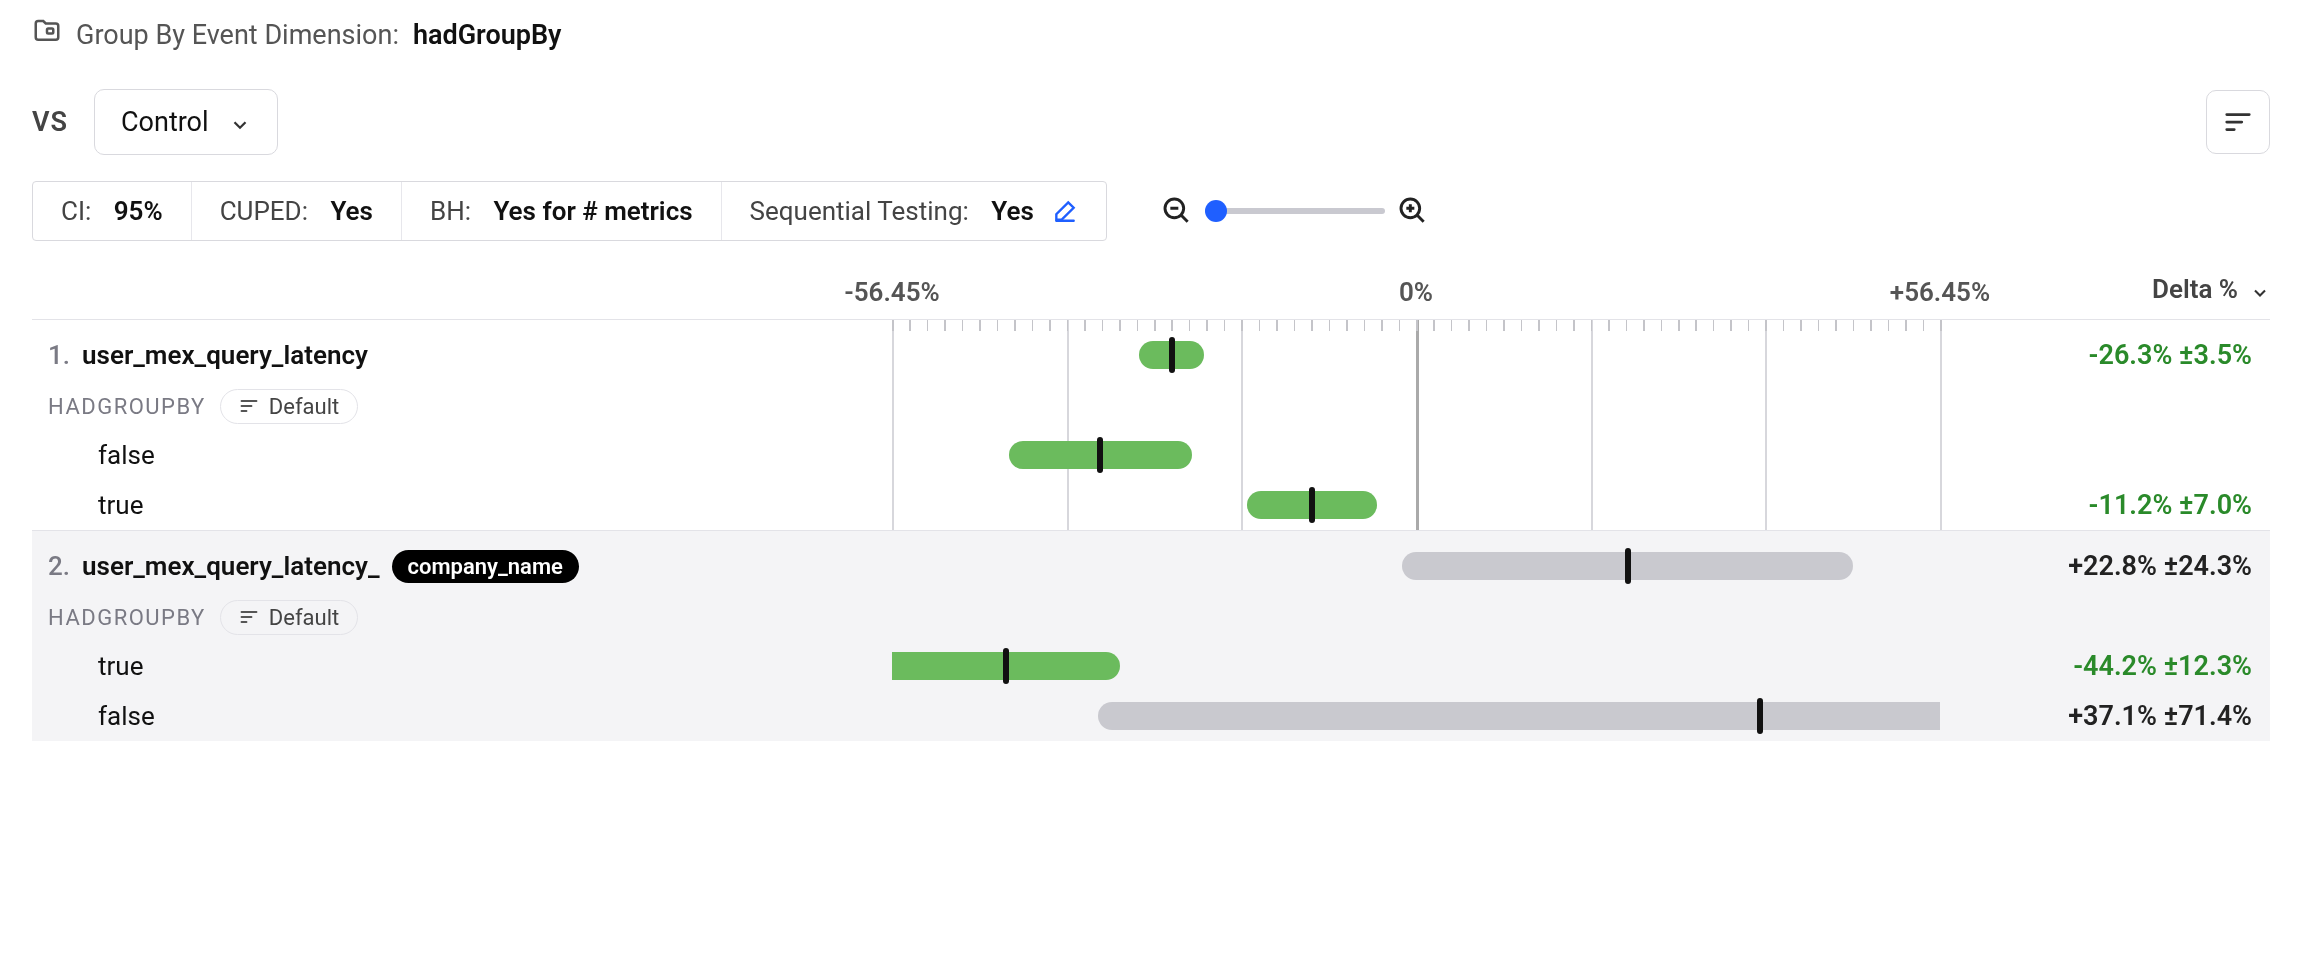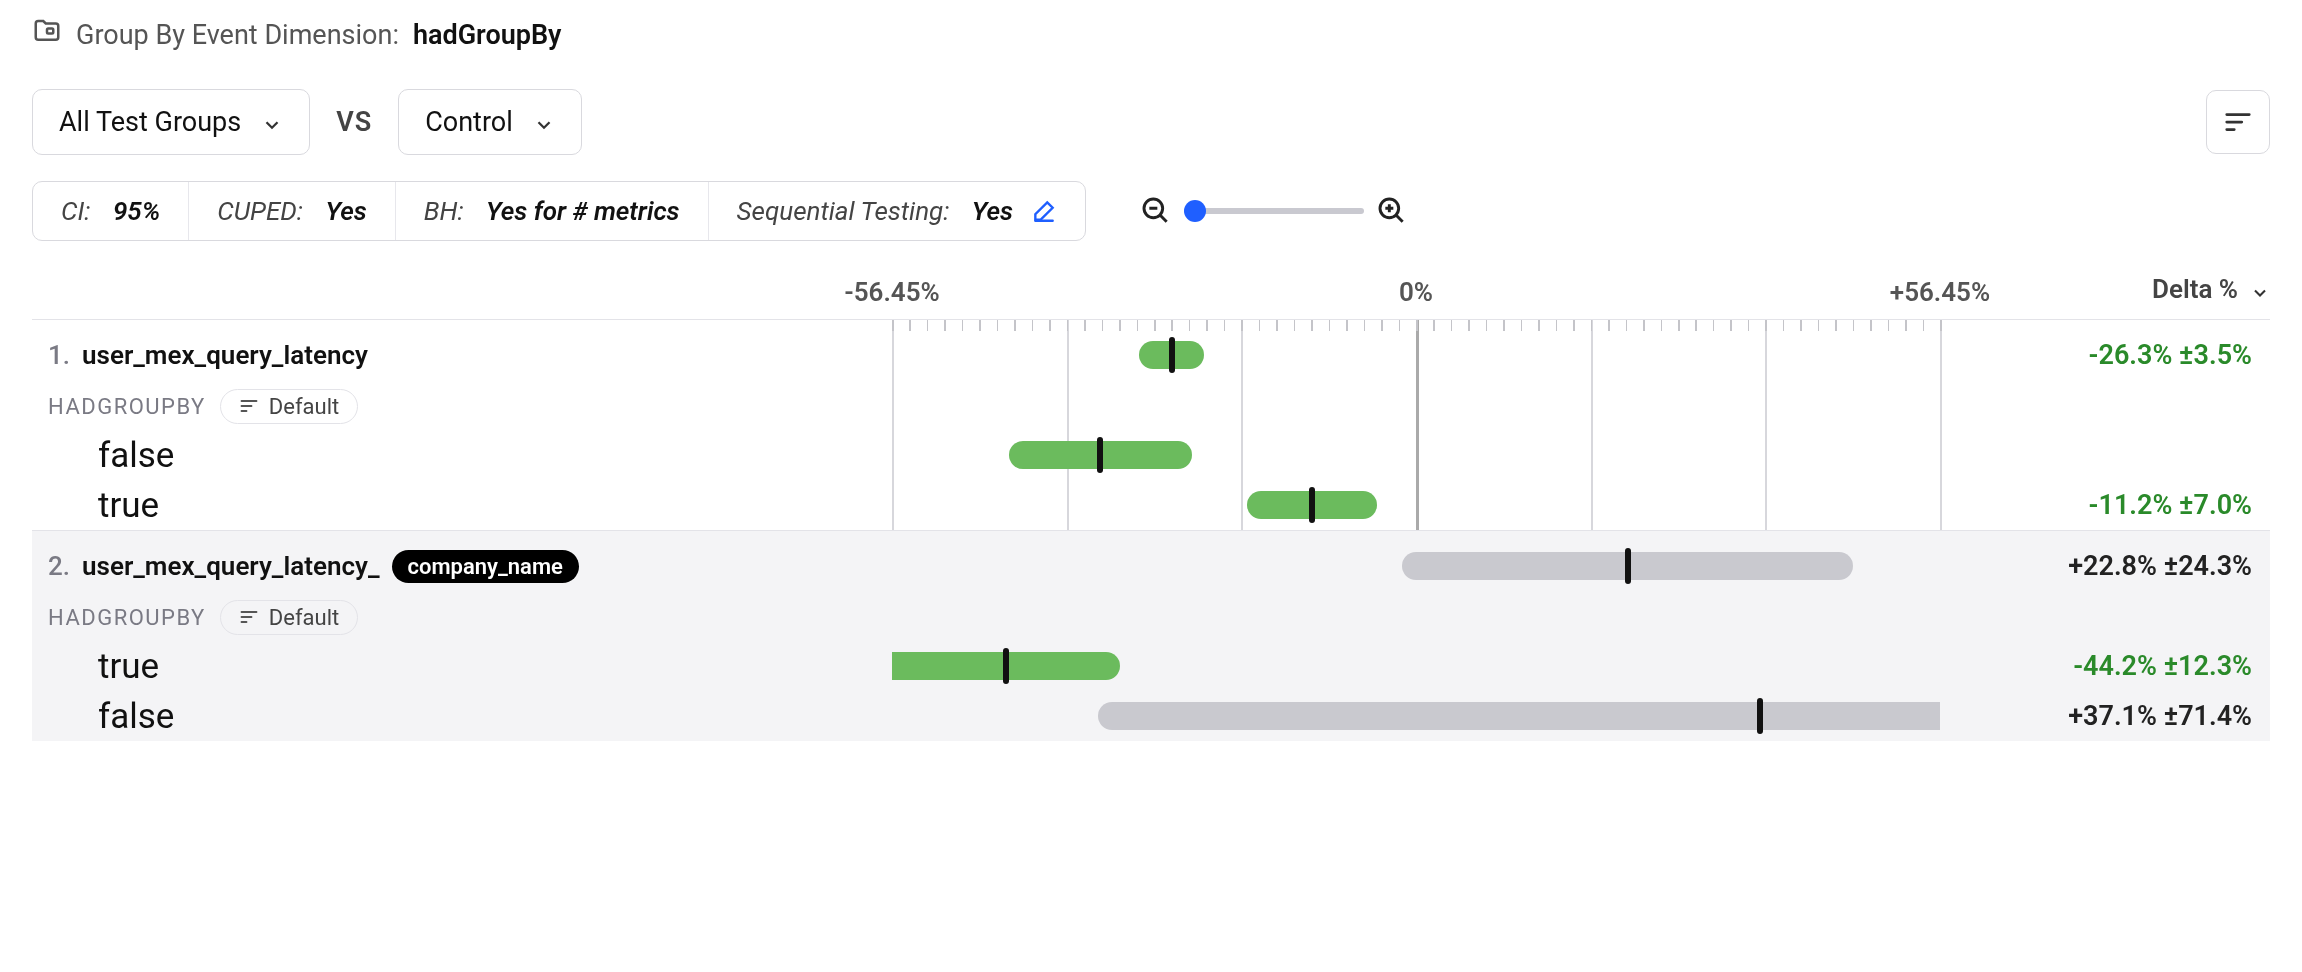--- a/index.html
+++ b/index.html
@@ -53,23 +53,22 @@
   .settings-row {
     display: flex;
     align-items: center;
     gap: 50px;
     margin-top: 26px;
   }
   .settings-group {
     display: inline-flex;
     align-items: stretch;
     border: 1.5px solid #d9d9de;
-    border-radius: 10px;
+    border-radius: 4px;
     overflow: hidden;
-    font-style: italic;
   }
   .settings-group .seg {
     padding: 14px 28px;
     font-size: 26px;
     color: #444;
     display: flex;
     align-items: center;
     gap: 8px;
     border-right: 1.5px solid #e7e7ec;
   }
@@ -174,21 +173,21 @@
 
   .metric-label-col {
     width: 860px;
     flex: 0 0 860px;
     padding-left: 16px;
     display: flex;
     align-items: center;
     gap: 12px;
     font-size: 26px;
   }
-  .metric-label-col.sub { padding-left: 66px; font-size: 35px; }
+  .metric-label-col.sub { padding-left: 66px; font-size: 26px; }
   .metric-index { color: #7a7a84; font-weight: 500; }
   .metric-name { font-weight: 600; }
   .pill {
     background: #000; color: #fff;
     border-radius: 18px;
     padding: 4px 16px;
     font-size: 22px;
     font-weight: 600;
   }
   .groupby-sub {
@@ -242,26 +241,20 @@
     <svg viewBox="0 0 24 24" fill="none" stroke-width="2">
         <path d="M3 6a2 2 0 0 1 2-2h4l2 2h8a2 2 0 0 1 2 2v9a2 2 0 0 1-2 2H5a2 2 0 0 1-2-2V6z"></path>
         <rect x="12" y="10" width="5" height="4" rx="1"></rect>
       </svg>
   </span>
   <span>Group By Event Dimension:</span>
   <span class="dim-name">hadGroupBy</span>
 </div>
 
 <div class="controls-row">
-  <div class="dropdown">
-    <span>All Test Groups</span>
-    <span class="chev"><svg viewBox="0 0 24 24" fill="none" stroke-width="2.5">
-          <path d="M6 9l6 6 6-6"></path>
-        </svg></span>
-  </div>
   <span class="vs-label">VS</span>
   <div class="dropdown">
     <span>Control</span>
     <span class="chev"><svg viewBox="0 0 24 24" fill="none" stroke-width="2.5">
           <path d="M6 9l6 6 6-6"></path>
         </svg></span>
   </div>
   <div class="spacer"></div>
   <div class="sort-btn">
     <svg viewBox="0 0 24 24" width="30" height="30" fill="none" stroke="#333" stroke-width="2.2" stroke-linecap="round">

